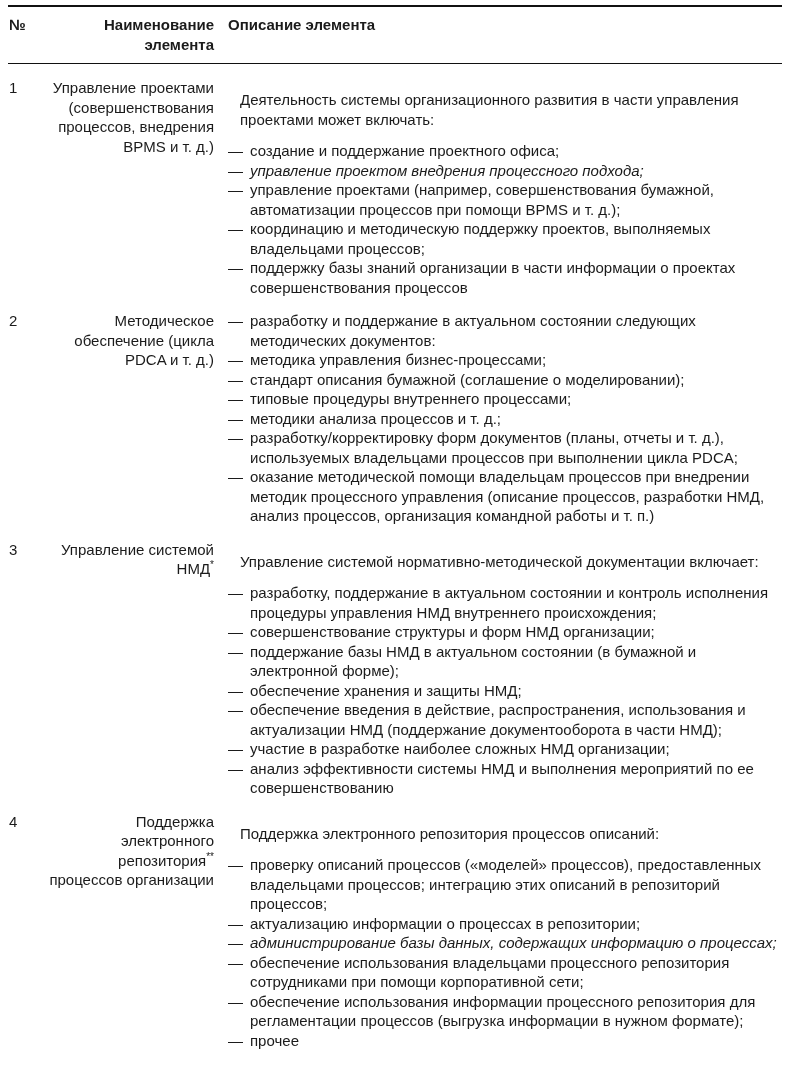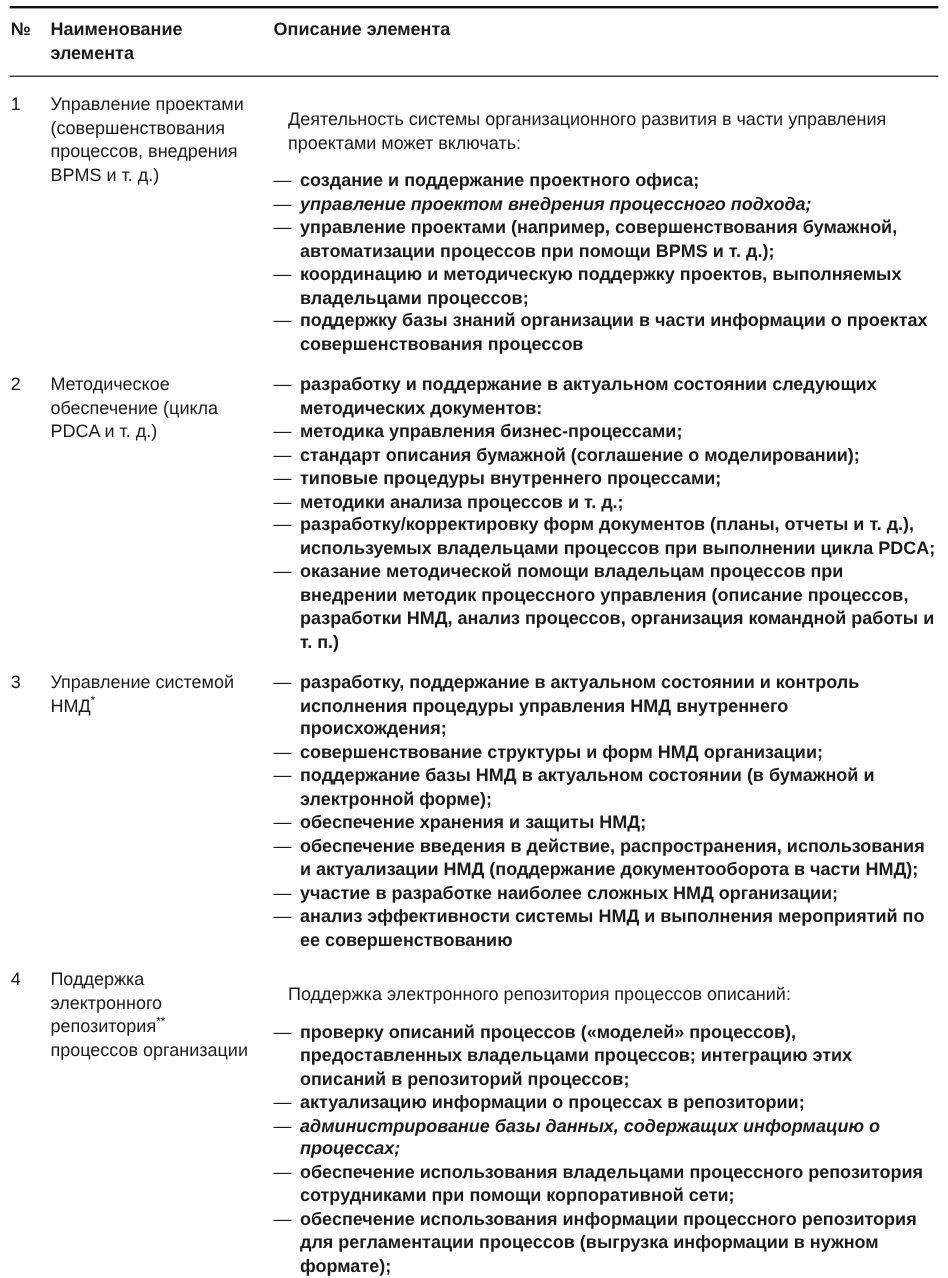--- a/index.html
+++ b/index.html
@@ -21,26 +21,26 @@
     padding: 8px 0 9px 0;
     border-bottom: 1.2px solid #111;
   }
   .tbody { font-size: 15px; line-height: 1.3; }
   .row {
     display: grid;
     grid-template-columns: 34px 186px 1fr;
     margin-top: 14px;
   }
   .col-num { padding-left: 1px; }
-  .col-name { padding-right: 14px; }
+  .col-name { padding-right: 14px; text-align: right; }
   .col-desc { }
   .intro { margin: 12px; }
   .li { display: flex; }
   .dash { flex: 0 0 22px; }
-  .li-text { flex: 1 1 auto; font-weight: bold; }
+  .li-text { flex: 1 1 auto; }
   .italic { font-style: italic; }
   sup { font-size: 10px; line-height: 0; }
 </style>
 </head>
 <body>
 
 <div class="page">
   <div class="table">
 
     <div class="thead">
@@ -117,20 +117,21 @@
             </div>
         </div>
       </div>
 
       <div class="row">
         <div class="col-num">3</div>
         <div class="col-name">
           <span>Управление системой НМД</span><sup>*</sup> <span></span>
         </div>
         <div class="col-desc">
+          <p class="intro">Управление системой нормативно-методической документации включает:</p>
           <div class="li">
               <span class="dash">—</span>
               <span class="li-text">разработку, поддержание в актуальном состоянии и контроль исполнения процедуры управления НМД внутреннего происхождения;</span>
             </div>
           <div class="li">
               <span class="dash">—</span>
               <span class="li-text">совершенствование структуры и форм НМД организации;</span>
             </div>
           <div class="li">
               <span class="dash">—</span>

